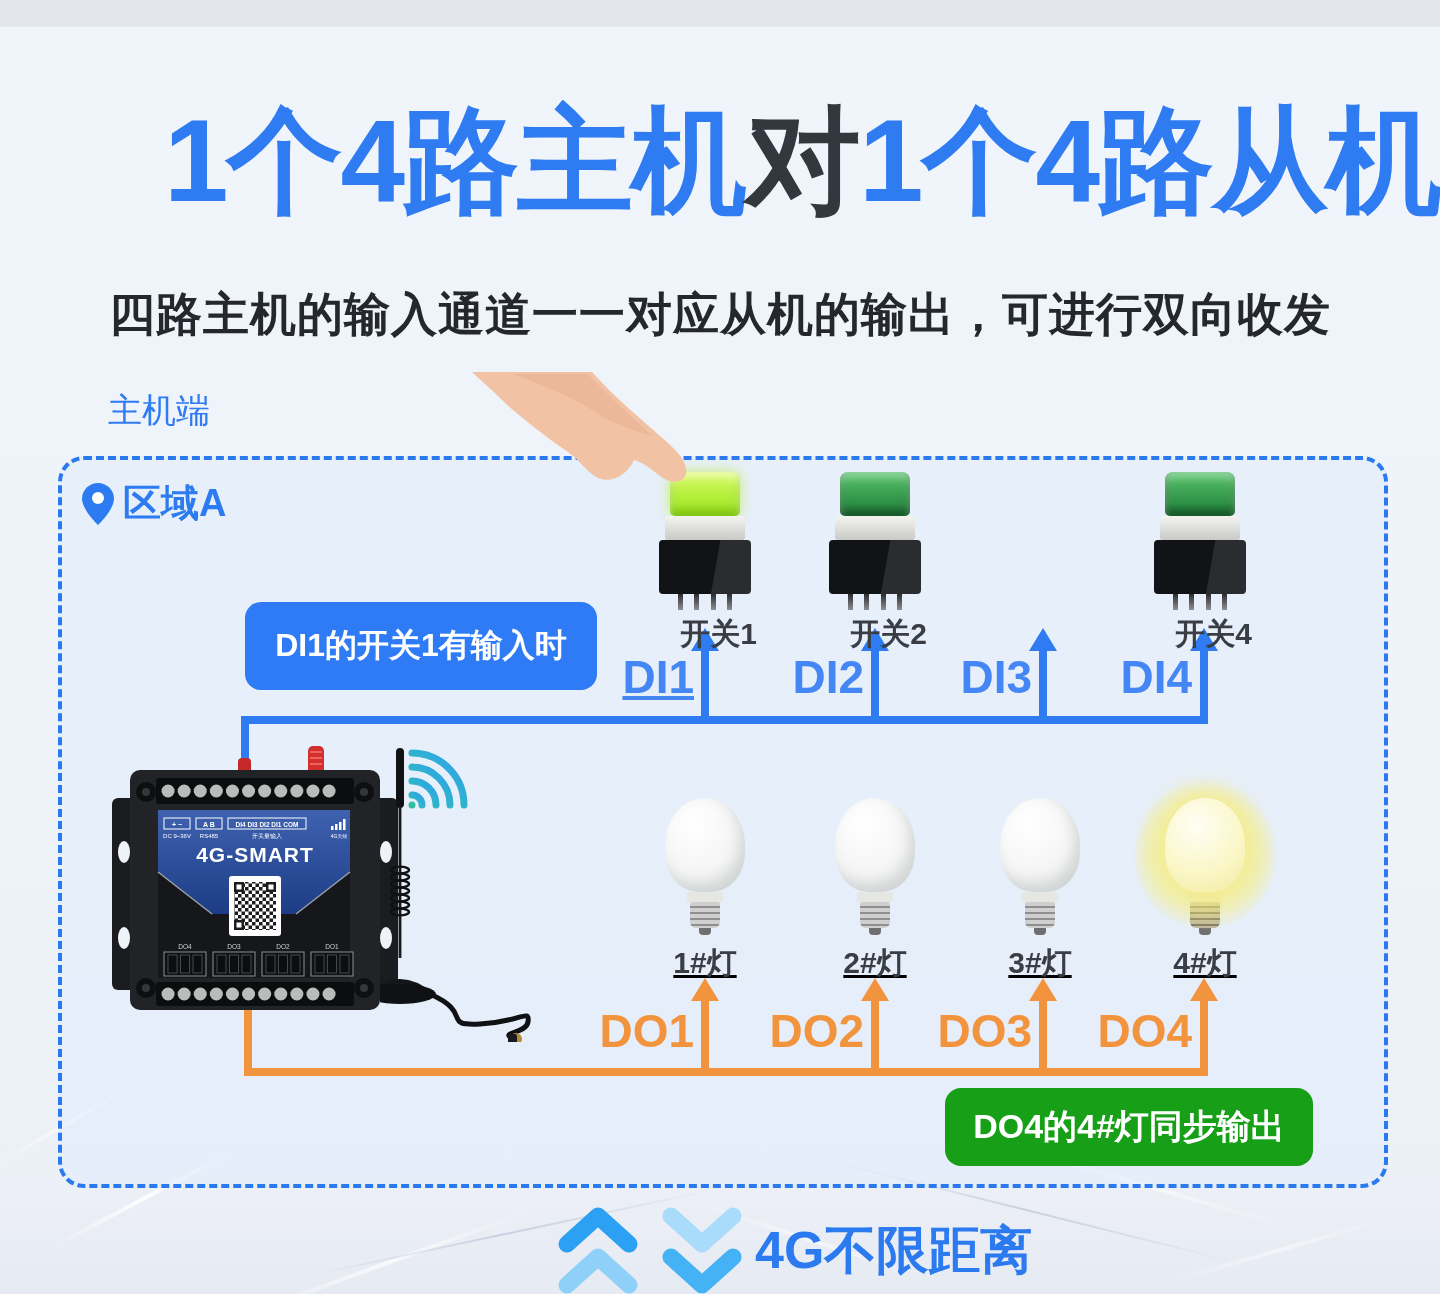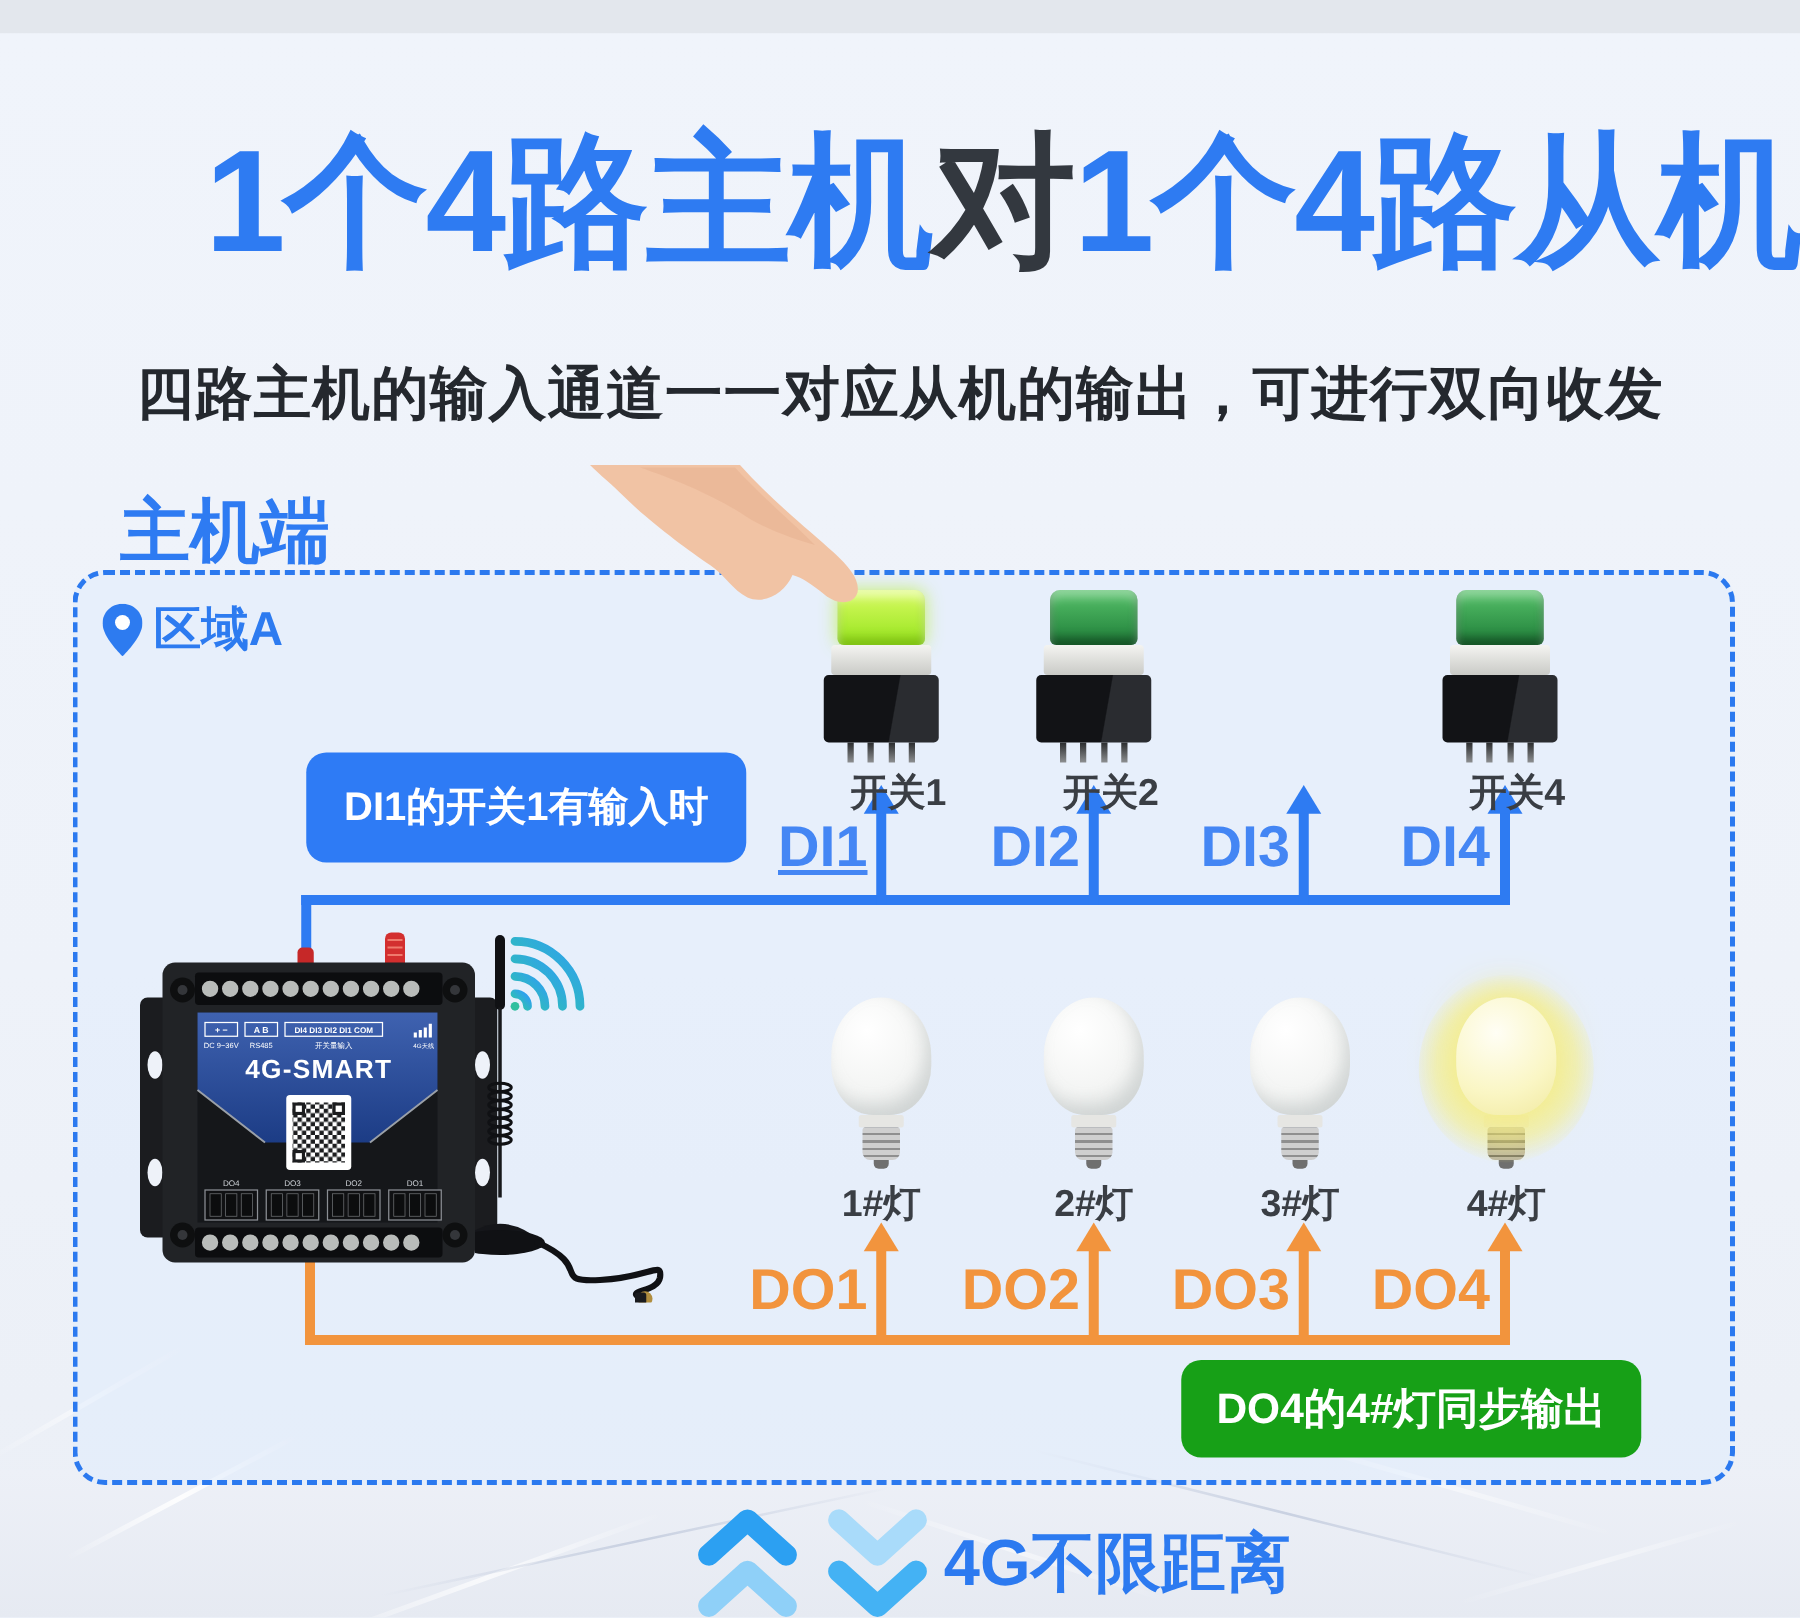--- a/index.html
+++ b/index.html
@@ -21,21 +21,21 @@
   .streak{position:absolute;height:4px;border-radius:3px;
     background:linear-gradient(90deg,rgba(255,255,255,0),rgba(255,255,255,.9),rgba(255,255,255,0));}
   .streak.gray{background:linear-gradient(90deg,rgba(150,165,195,0),rgba(150,165,195,.4),rgba(150,165,195,0));height:2px;}
   
   .title{position:absolute;left:0;top:98px;width:1440px;text-align:right;
     font-size:116px;font-weight:900;letter-spacing:-2px;line-height:1.1;white-space:nowrap;}
   .title .blue{color:var(--blue);}
   .title .dark{color:var(--dark);}
   .subtitle{position:absolute;left:0;top:284px;width:1440px;text-align:center;
     font-size:46px;font-weight:700;color:#24282e;letter-spacing:1px;}
-  .host-label{position:absolute;left:96px;top:388px;font-size:56px;font-weight:700;color:var(--blue);}
+  .host-label{position:absolute;left:108px;top:388px;font-size:34px;font-weight:400;color:var(--blue);}
   
   .zone-box{position:absolute;left:58px;top:456px;width:1322px;height:724px;
     border:4px dashed #2b79ef;border-radius:26px;background:rgba(222,234,252,.45);}
   .zone-header{position:absolute;left:82px;top:478px;display:flex;align-items:center;gap:9px;}
   .zone-header .pin{width:32px;height:42px;}
   .zone-header .zlabel{font-size:38px;font-weight:800;color:#2d7bf0;}
   
   .switch{position:absolute;top:472px;width:104px;text-align:right;}
   .sw-cap{width:70px;height:44px;margin:0 auto;border-radius:8px 8px 5px 5px;
     background:linear-gradient(#57c26a,#1e7d38);
@@ -59,21 +59,21 @@
   .arrow-up.or{border-bottom-color:var(--orange);}
   .chan-label{position:absolute;font-size:46px;font-weight:800;color:var(--blue-label);
     width:124px;text-align:right;}
   .chan-label.or{color:var(--orange);}
   
   .callout{position:absolute;display:flex;align-items:center;justify-content:center;
     color:#fff;font-weight:800;border-radius:16px;}
   .callout.blue{left:245px;top:602px;width:352px;height:88px;background:#2e7bf5;font-size:32px;}
   .callout.green{left:945px;top:1088px;width:368px;height:78px;background:var(--green);font-size:34px;}
   
-  .bulb{position:absolute;top:798px;width:110px;text-align:center;}
+  .bulb{position:absolute;top:798px;width:110px;text-align:center;text-decoration:underline;}
   .bulb .halo{position:absolute;left:-15px;top:-18px;width:140px;height:150px;border-radius:50%;
     background:radial-gradient(circle,rgba(248,240,120,.95) 0%,rgba(248,240,120,.45) 55%,rgba(248,240,120,0) 75%);display:none;}
   .bulb.lit .halo{display:block;}
   .glass{position:relative;width:80px;height:94px;margin:0 auto;border-radius:50% 50% 42% 42%;
     background:radial-gradient(circle at 36% 28%,#ffffff 0%,#f4f5f4 55%,#dcdfde 100%);
     box-shadow:inset -6px -8px 12px rgba(190,195,195,.5);}
   .bulb.lit .glass{background:radial-gradient(circle at 40% 30%,#fffef5 0%,#faf6c4 60%,#f1e9a0 100%);
     box-shadow:0 0 26px 8px rgba(244,236,140,.9);}
   .neck{width:36px;height:10px;margin:0 auto;background:#e6e6e3;border-radius:2px;}
   .screw{width:30px;height:26px;margin:0 auto;border-radius:2px 2px 6px 6px;

